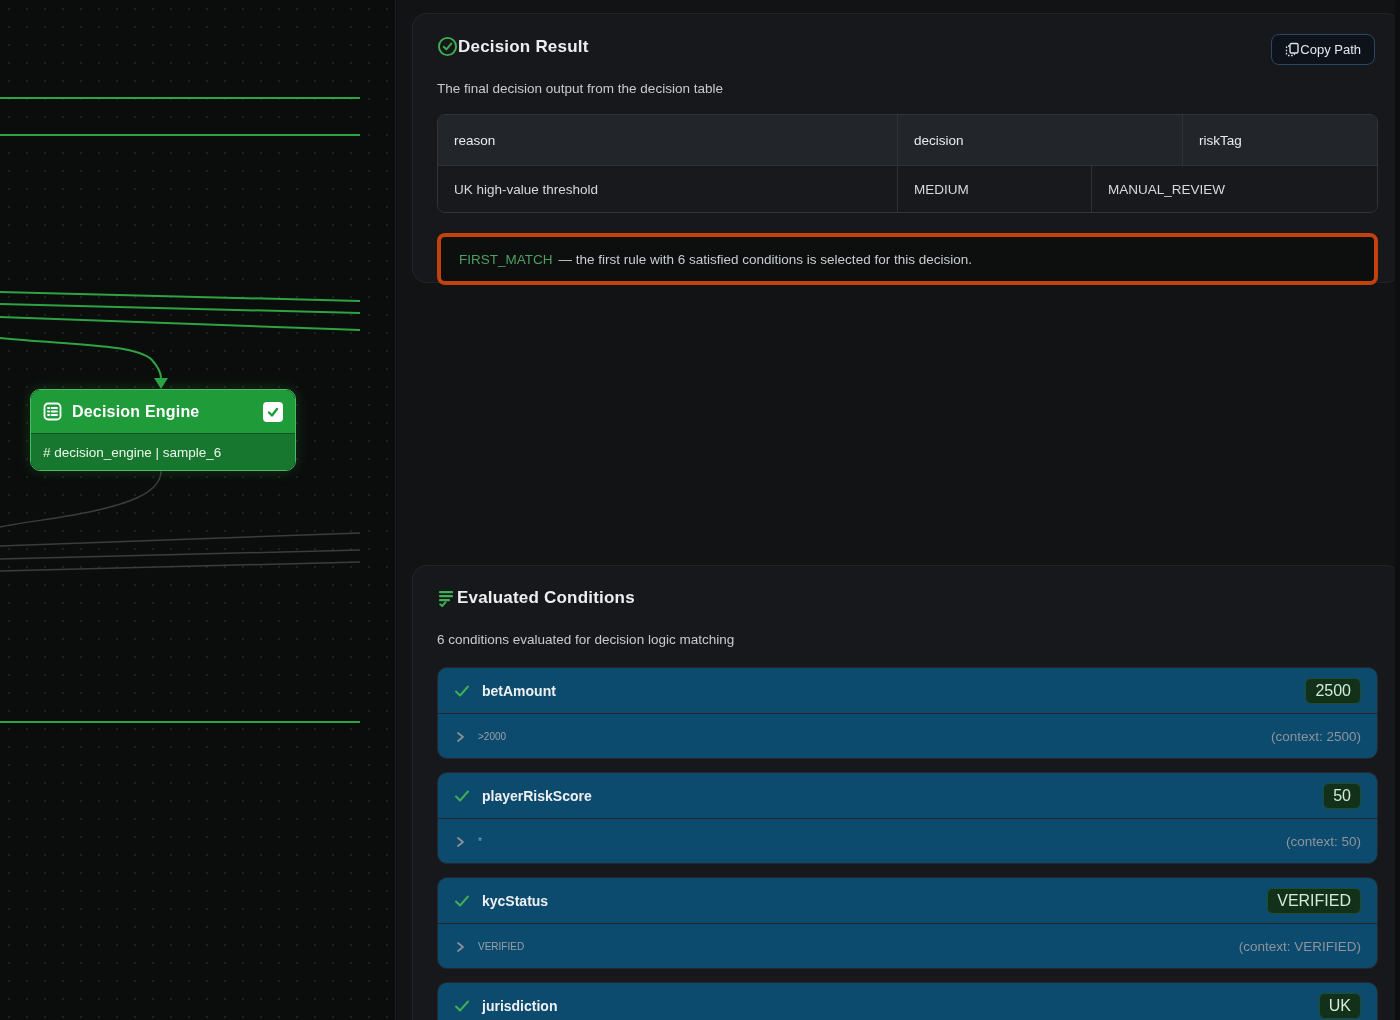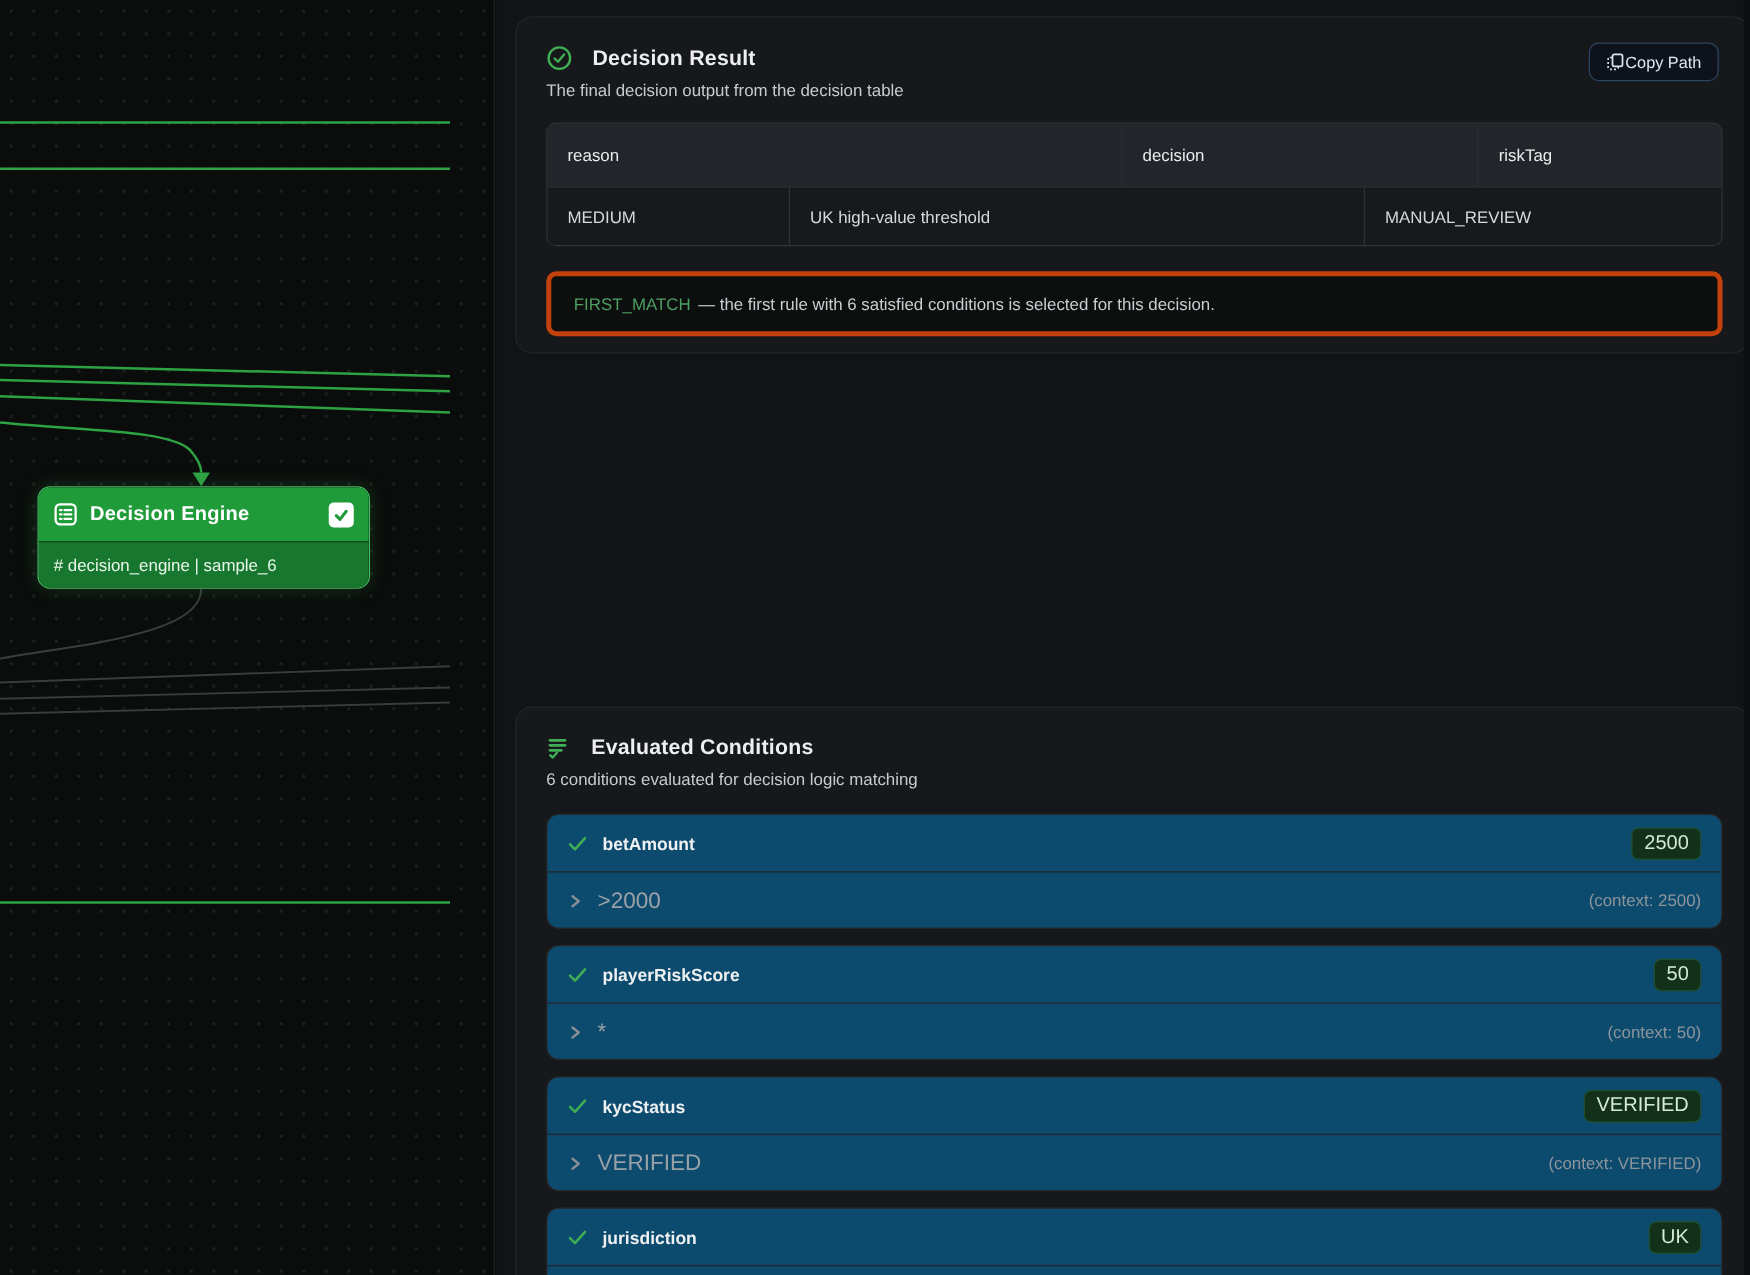--- a/index.html
+++ b/index.html
@@ -28,23 +28,23 @@
 
   
   .main { position:absolute; left:397px; top:0; width:1003px; height:1020px;
           background:#121315; }
   .section { position:absolute; left:15px; width:988px; background:#17181b;
              border:1px solid #222427; border-radius:14px; }
   .sec-result { top:13px; height:270px; }
   .sec-conditions { top:295px; height:713px; }
   .sec-pad { padding:0 24px; position:relative; }
 
-  .sec-header { display:flex; align-items:center; gap:16px; padding-top:22px; }
+  .sec-header { display:flex; align-items:center; gap:0; padding-top:22px; }
   .sec-title { color:#eceeef; font-size:17px; font-weight:600; letter-spacing:.2px; }
-  .sec-sub { margin-top:8px; color:#c8cbce; font-size:13.5px; }
+  .sec-sub { margin-top:24px; color:#c8cbce; font-size:13.5px; }
 
   .copy-btn { position:absolute; right:24px; top:20px; display:flex; align-items:center;
               gap:0; padding:7px 13px; background:#0e131b; border:1px solid #2b4663;
               border-radius:8px; color:#e2e8ef; font-size:13px; cursor:pointer; }
 
   
   .tbl { margin-top:18px; width:941px; border:1px solid #31353a; border-radius:8px;
          overflow:hidden; }
   .tbl-row { display:flex; }
   .tbl-head .cell { background:#22262b; color:#e9ebee; font-weight:400; height:50px; }
@@ -65,21 +65,21 @@
   .cards { margin-top:20px; display:flex; flex-direction:column; gap:13px; }
   .cond-card { width:941px; height:92px; background:#0c4a6e; border:1px solid #26282b;
                border-radius:10px; overflow:hidden; }
   .cond-top { height:46px; display:flex; align-items:center; padding:0 16px; gap:12px;
               border-bottom:1px solid #232528; }
   .cond-field { color:#eef0f1; font-size:14px; font-weight:700; flex:1; }
   .badge { background:#12301a; border:1px solid #1e4f2a; color:#d2ead6; font-size:16px;
            padding:3px 9px; border-radius:6px; }
   .cond-bottom { height:45px; display:flex; align-items:center; padding:0 16px; gap:12px;
                  cursor:pointer; }
-  .expr { color:#9aa1a7; font-size:18px; flex:1; }
+  .expr { color:#9aa1a7; font-size:10px; flex:1; }
   .ctx { color:#8d949b; font-size:13.5px;text-align:right; }
   .icon { display:flex; align-items:center; justify-content:center; }
   .r-edge { position:absolute; right:0; top:0; width:5px; height:1020px; background:#0d0e10; }
 </style>
 </head>
 <body>
 
 <div class="stage">
 
   <div class="canvas">
@@ -152,22 +152,22 @@
         <span>Copy Path</span>
       </button>
 
       <div class="tbl">
         <div class="tbl-row tbl-head">
           <div class="cell c1">reason</div>
           <div class="cell c3">decision</div>
           <div class="cell c2">riskTag</div>
         </div>
         <div class="tbl-row tbl-body">
+          <div class="cell c1">UK high-value threshold</div>
           <div class="cell c2">MEDIUM</div>
-          <div class="cell c1">UK high-value threshold</div>
           <div class="cell c3">MANUAL_REVIEW</div>
         </div>
       </div>
 
       <div class="callout">
         <span class="callout-mode">FIRST_MATCH</span>
         <span>— the first rule with 6 satisfied conditions is selected for this decision.</span>
       </div>
     </div>
 

